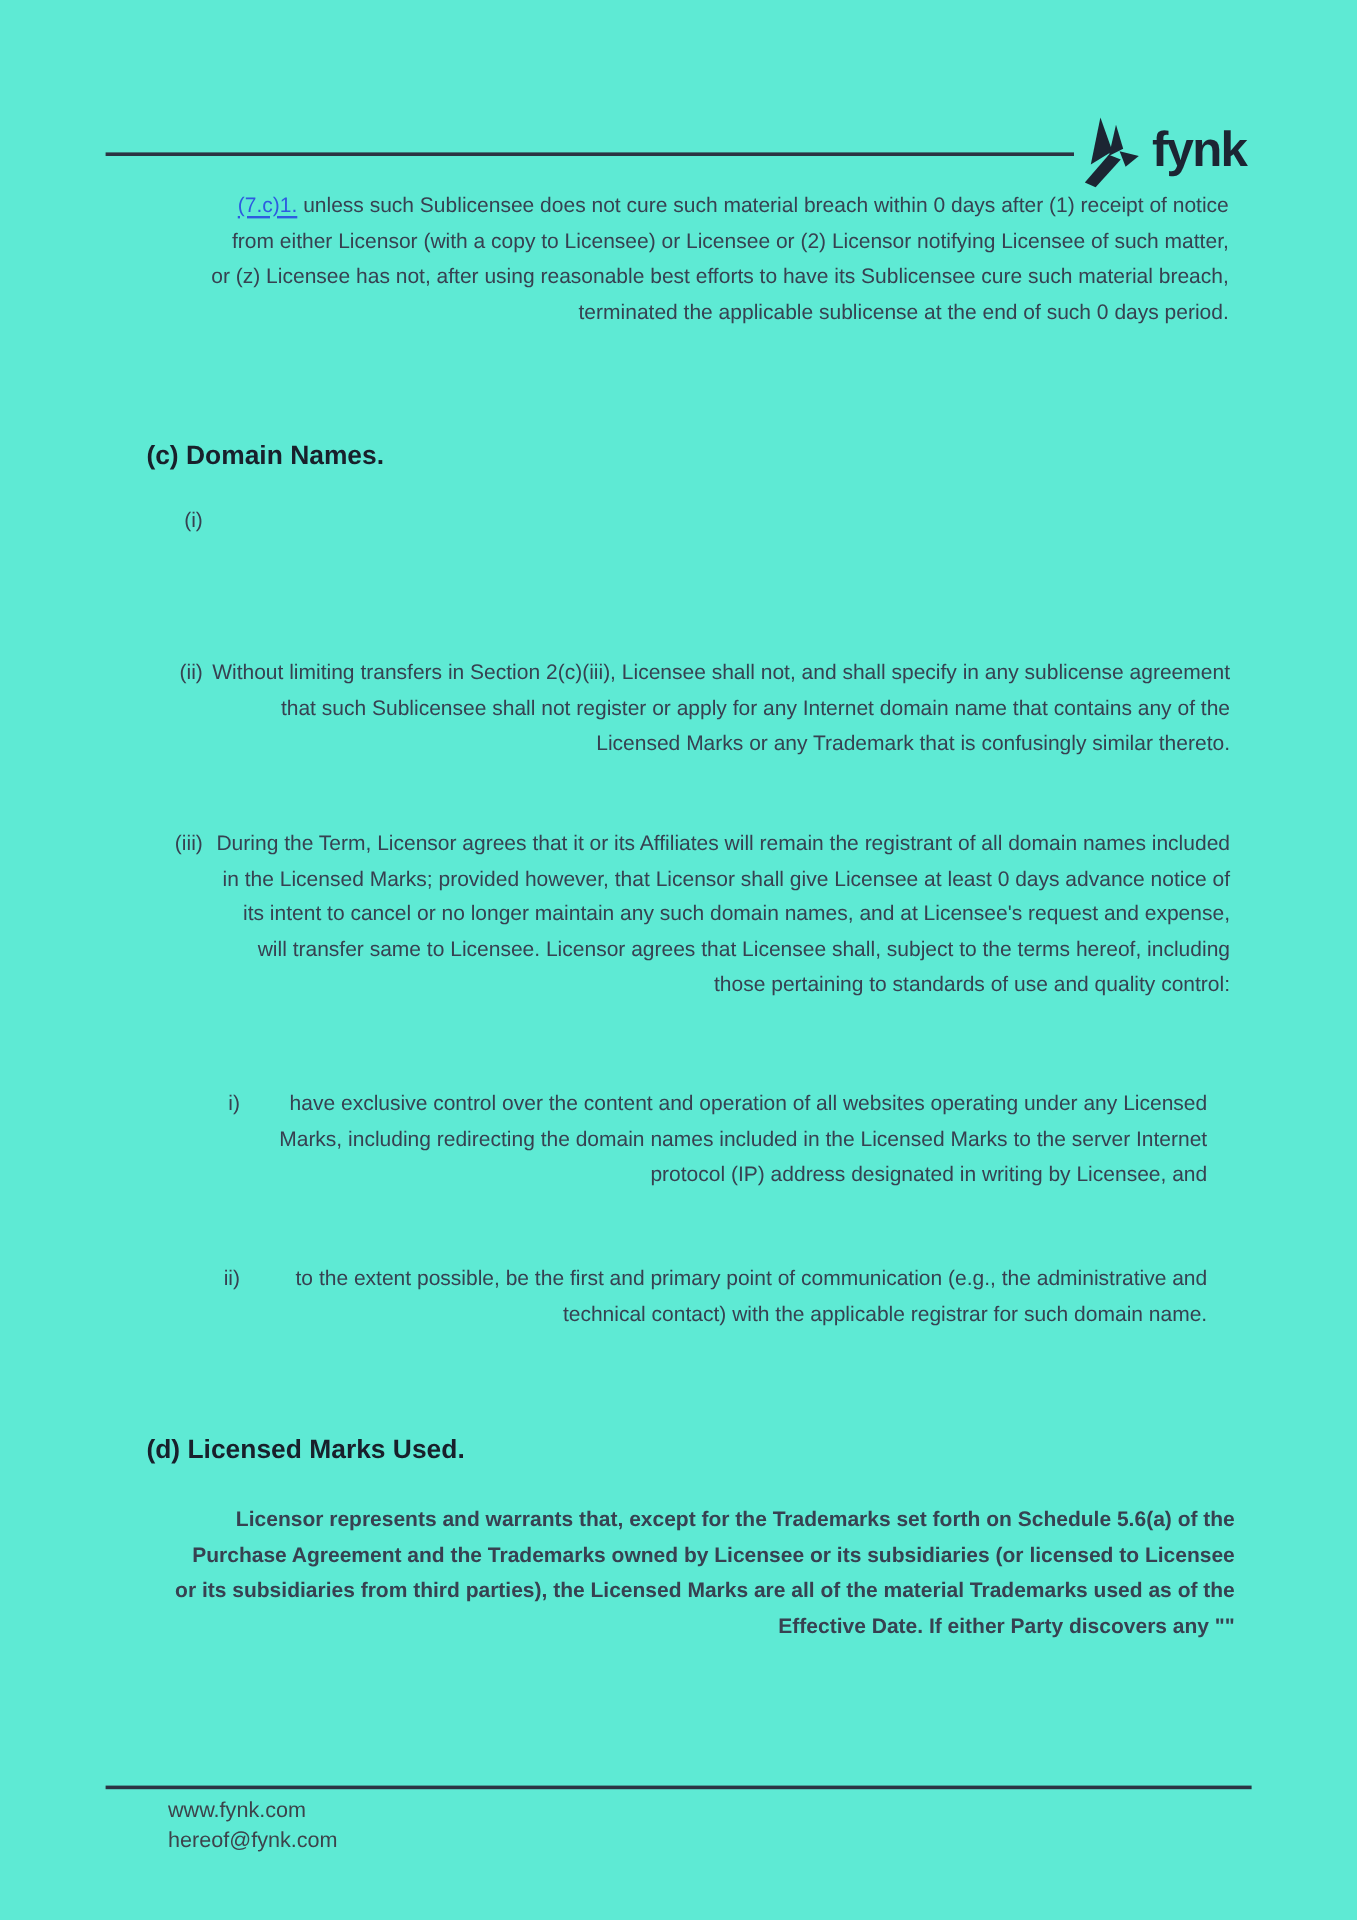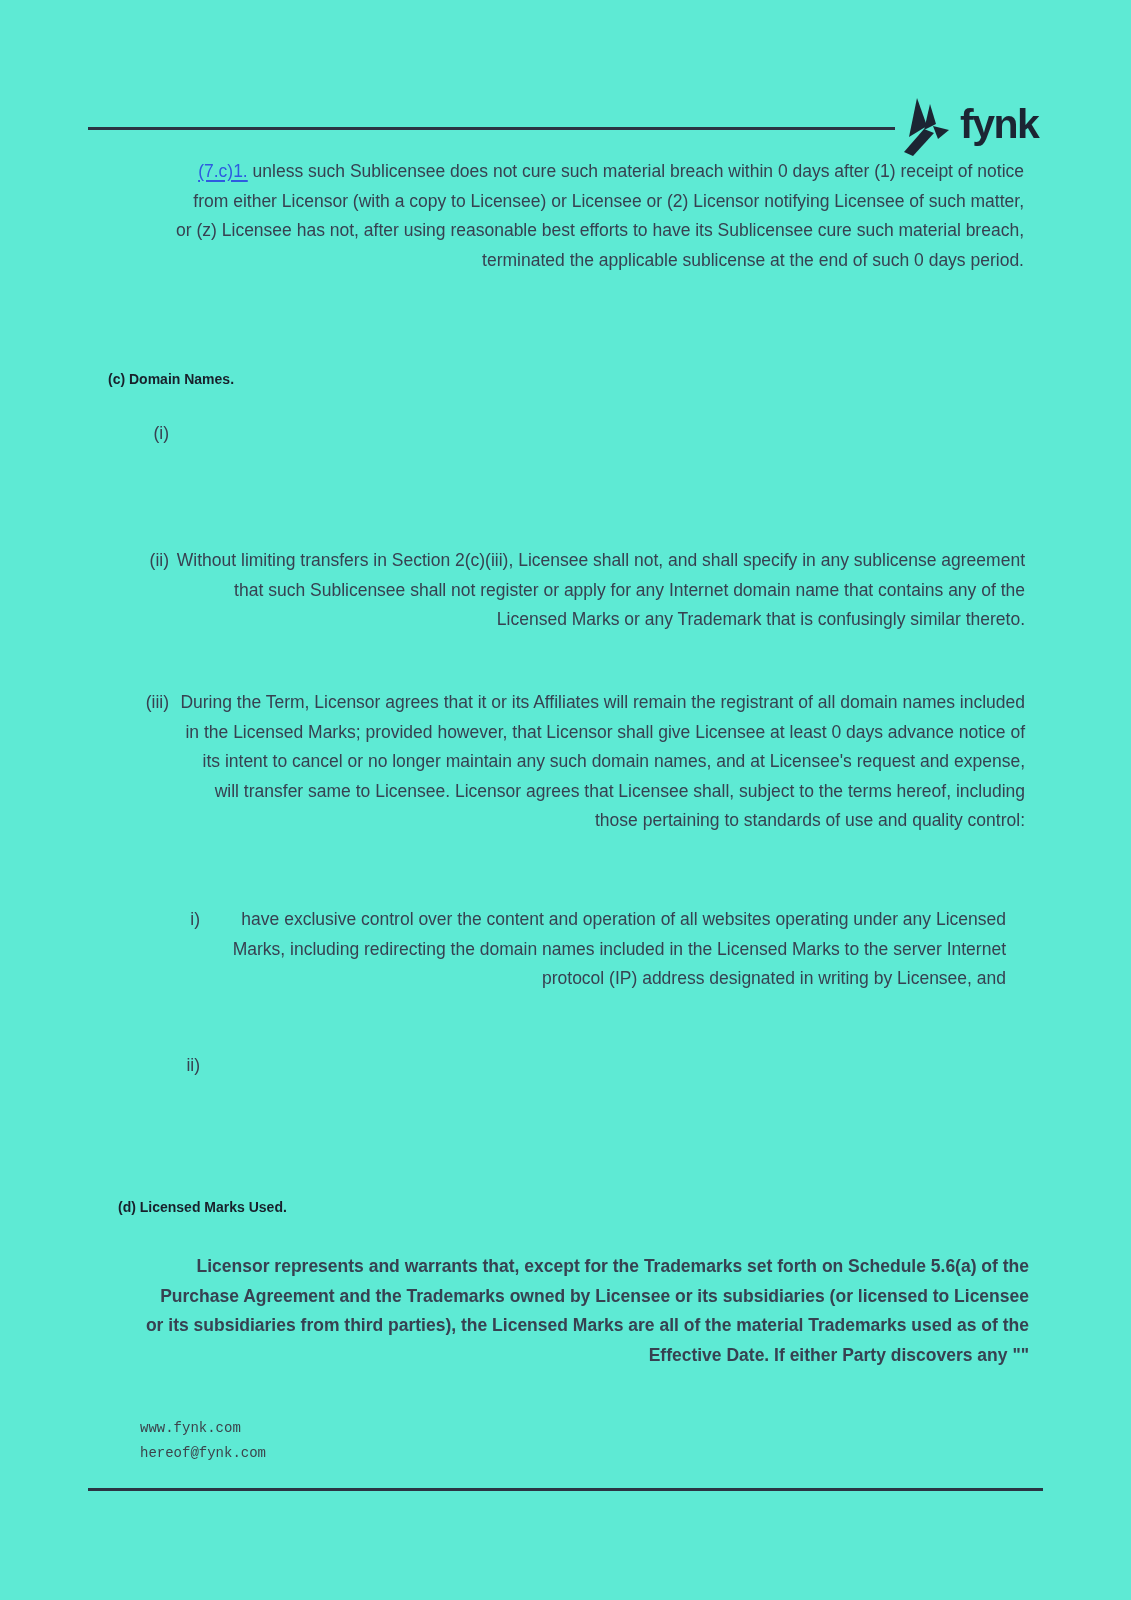--- a/index.html
+++ b/index.html
@@ -37,25 +37,25 @@
     position:absolute;
     font-size:17.5px;
     line-height:29.5px;
     color:#374151;
     text-align:right;
   }
   .intro { top:157px; left:176px; width:848px; }
   .heading {
     font-weight:700;
     color:#18202b;
-    left:108px;
-    font-size:14px;
+    left:122px;
+    font-size:22px;
   }
   .heading-c { top:365px; }
-  .heading-d { top:1193px;margin-left:10px; }
+  .heading-d { top:1193px; }
   .li { left:176px; width:849px; }
   .li .marker {
     position:absolute;
     right:100%;
     padding-right:7px;
     white-space:nowrap;
     color:#374151;
   }
   .li-i   { top:419px; }
   .li-ii  { top:546px; }
@@ -67,25 +67,24 @@
   .para-d { top:1252px; left:145px; width:884px;font-weight:bold; }
   .doc-link {
     color:#2e5be0;
     text-decoration:underline;
     text-decoration-thickness:1.5px;
     text-underline-offset:3px;
     cursor:pointer;
   }
   .footer-text {
     position:absolute;
-    top:1416px; left:140px;
-    font-size:14px;
+    top:1496px; left:140px;
+    font-size:18px;
     line-height:25px;
     color:#3c434b;
-    font-family:Liberation Mono, monospace;
   }
 </style>
 </head>
 <body>
 
 <div class="page">
 
   <div class="rule header-rule"></div>
 
   <div class="logo">
@@ -116,21 +115,21 @@
 
   <div class="li li-iii">
     <span class="marker">(iii)</span><span>During the Term, Licensor agrees that it or its Affiliates will remain the registrant of all domain names included in the Licensed Marks; provided however, that Licensor shall give Licensee at least 0 days advance notice of its intent to cancel or no longer maintain any such domain names, and at Licensee's request and expense, will transfer same to Licensee. Licensor agrees that Licensee shall, subject to the terms hereof, including those pertaining to standards of use and quality control:</span>
   </div>
 
   <div class="li sub sub-i">
     <span class="marker">i)</span><span>have exclusive control over the content and operation of all websites operating under any Licensed Marks, including redirecting the domain names included in the Licensed Marks to the server Internet protocol (IP) address designated in writing by Licensee, and</span>
   </div>
 
   <div class="li sub sub-ii">
-    <span class="marker">ii)</span>
+    <span class="marker">ii)</span><span>to the extent possible, be the first and primary point of communication (e.g., the administrative and technical contact) with the applicable registrar for such domain name.</span>
   </div>
 
   <h3 class="heading heading-d">(d) Licensed Marks Used.</h3>
 
   <p class="para para-d">Licensor represents and warrants that, except for the Trademarks set forth on Schedule 5.6(a) of the Purchase Agreement and the Trademarks owned by Licensee or its subsidiaries (or licensed to Licensee or its subsidiaries from third parties), the Licensed Marks are all of the material Trademarks used as of the Effective Date. If either Party discovers any ""</p>
 
   <div class="rule footer-rule"></div>
 
   <div class="footer-text">
     <div>www.fynk.com</div>

